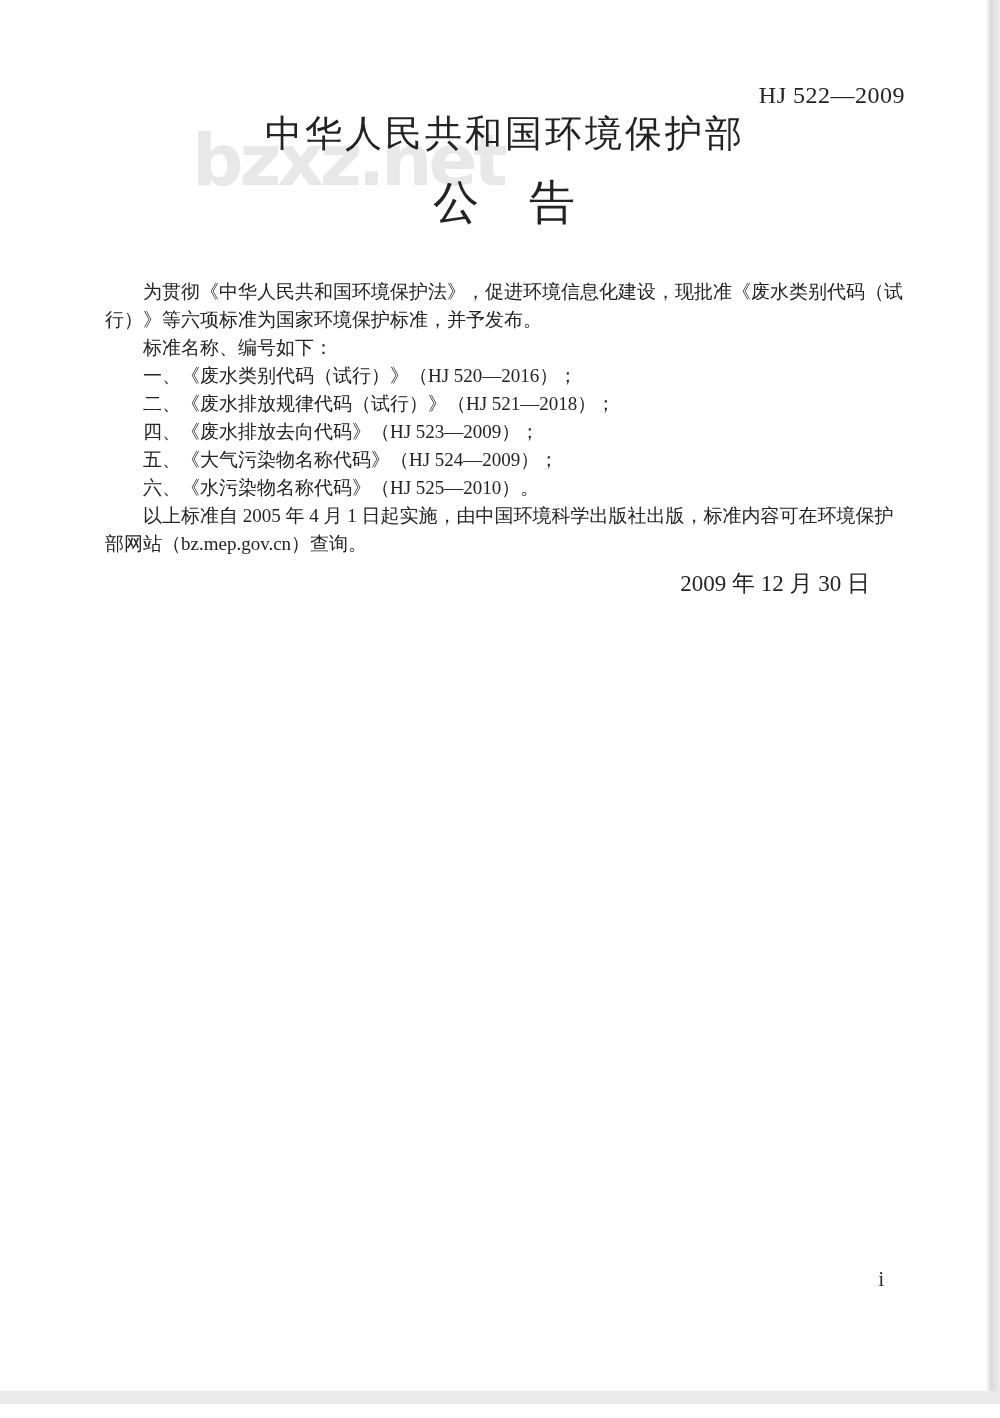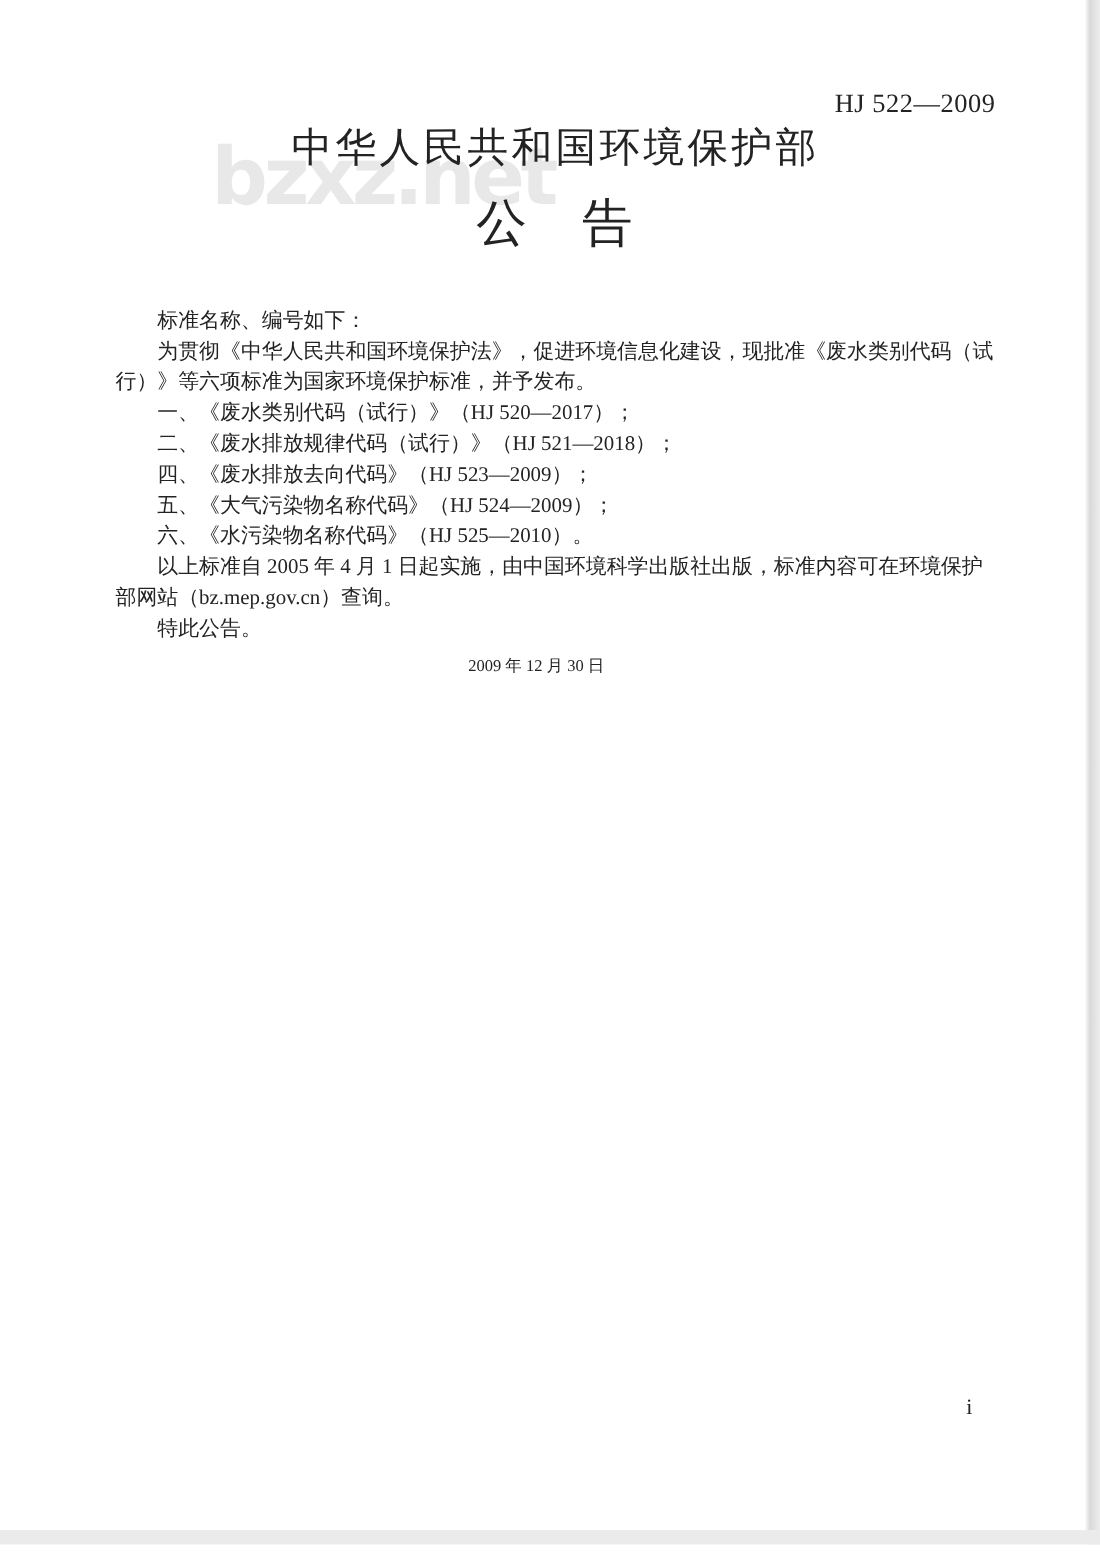--- a/index.html
+++ b/index.html
@@ -63,22 +63,22 @@
     font-size: 19px;
     line-height: 28px;
   }
   .body-text p {
     margin: 0;
     text-indent: 2em;
   }
   .date-line {
     margin-top: 10px;
     padding-right: 35px;
-    text-align: center;
-    font-size: 15px;
+    text-align: right;
+    font-size: 23px;
   }
   .page-number {
     position: absolute;
     z-index: 1;
     top: 1268px;
     right: 116px;
     font-size: 20px;
   }
   .edge-right {
     position: absolute;
@@ -109,29 +109,28 @@
   <div class="content">
 
     <div class="doc-code">HJ 522—2009</div>
 
     <div class="title">中华人民共和国环境保护部</div>
 
     <div class="subtitle">公　告</div>
 
 
     <div class="body-text">
+      <p>为贯彻《中华人民共和国环境保护法》，促进环境信息化建设，现批准《废水类别代码（试行）》等六项标准为国家环境保护标准，并予发布。</p>
       <p>标准名称、编号如下：</p>
-      <p>为贯彻《中华人民共和国环境保护法》，促进环境信息化建设，现批准《废水类别代码（试行）》等六项标准为国家环境保护标准，并予发布。</p>
-      <p>一、《废水类别代码（试行）》（HJ 520—2017）；</p>
+      <p>一、《废水类别代码（试行）》（HJ 520—2016）；</p>
       <p>二、《废水排放规律代码（试行）》（HJ 521—2018）；</p>
       <p>四、《废水排放去向代码》（HJ 523—2009）；</p>
       <p>五、《大气污染物名称代码》（HJ 524—2009）；</p>
       <p>六、《水污染物名称代码》（HJ 525—2010）。</p>
       <p>以上标准自 2005 年 4 月 1 日起实施，由中国环境科学出版社出版，标准内容可在环境保护部网站（bz.mep.gov.cn）查询。</p>
-      <p>特此公告。</p>
     </div>
 
     <div class="date-line">2009 年 12 月 30 日</div>
 
   </div>
 
   <div class="page-number">i</div>
 
   <div class="edge-right"></div>
   <div class="edge-bottom"></div>

